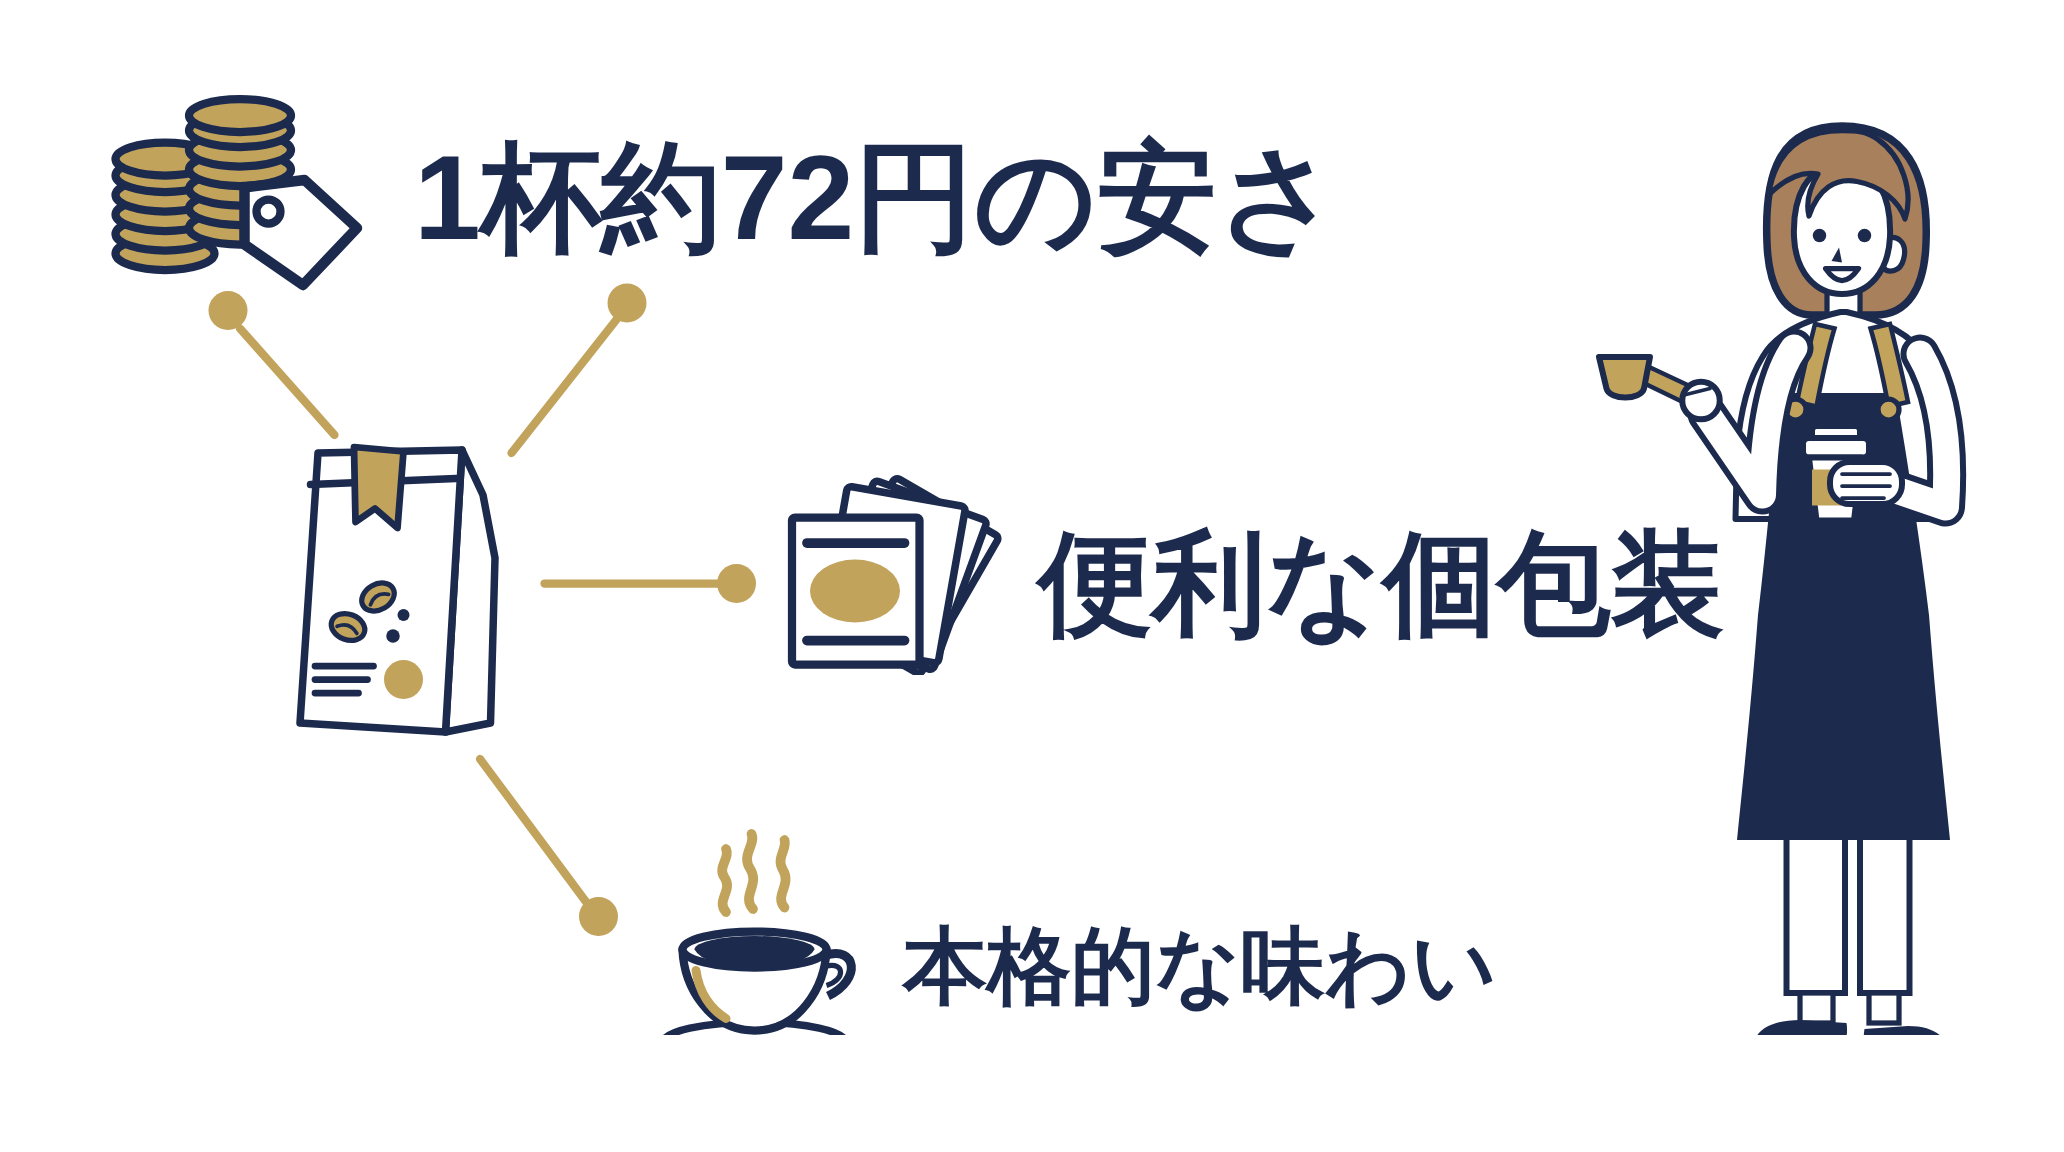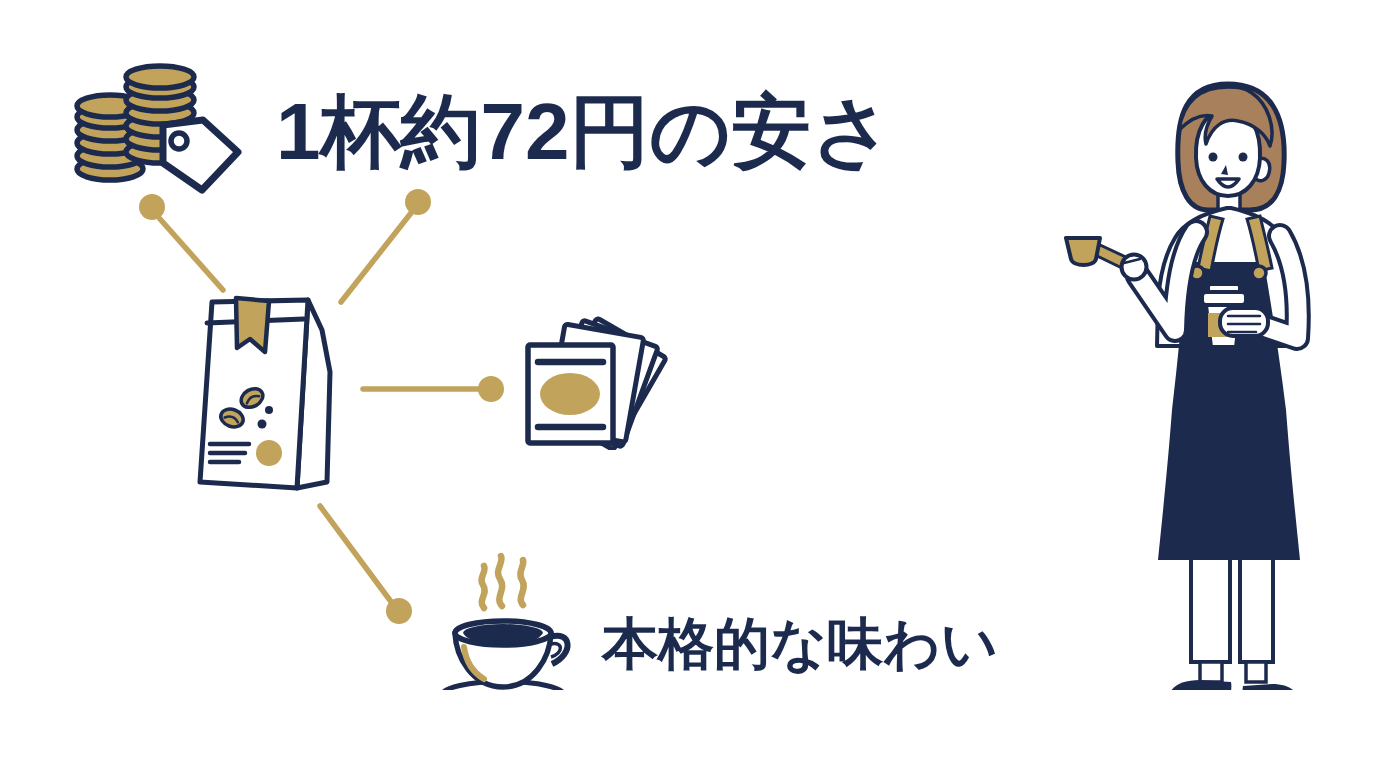--- a/index.html
+++ b/index.html
@@ -111,20 +111,21 @@
       <rect class="fw sn" x="0" y="0" width="80" height="106" rx="3" stroke-width="5"></rect>
     </g>
     <g>
       <rect class="fw sn" x="23" y="37" width="85" height="98" rx="2" stroke-width="5.5"></rect>
       <path class="nf sn" d="M33,54 H98" stroke-width="6.5" stroke-linecap="round"></path>
       <path class="nf sn" d="M33,119 H98" stroke-width="6.5" stroke-linecap="round"></path>
       <ellipse class="fg" cx="65" cy="86" rx="30" ry="21"></ellipse>
     </g>
   </svg>
 
+  <div class="abs feature-label label-2">便利な個包装</div>
 
   <svg class="abs" style="left:433px;top:552px" width="142" height="162" viewBox="0 0 142 162">
     <g>
       <path class="nf sg" d="M51,56 C44,48 56,42 50,33 C45,26 54,20 51,14" stroke-width="6.5" stroke-linecap="round"></path>
       <path class="nf sg" d="M69,54 C61,45 74,38 67,27 C61,18 71,11 68,4" stroke-width="6.5" stroke-linecap="round"></path>
       <path class="nf sg" d="M90,53 C83,45 95,38 89,28 C84,20 92,14 90,8" stroke-width="6.5" stroke-linecap="round"></path>
     </g>
     <ellipse class="fw sn" cx="70" cy="143" rx="61" ry="13.5" stroke-width="5"></ellipse>
     <g>
       <path class="nf sn" d="M117,85 C138,78 142,101 119,112" stroke-width="6"></path>

